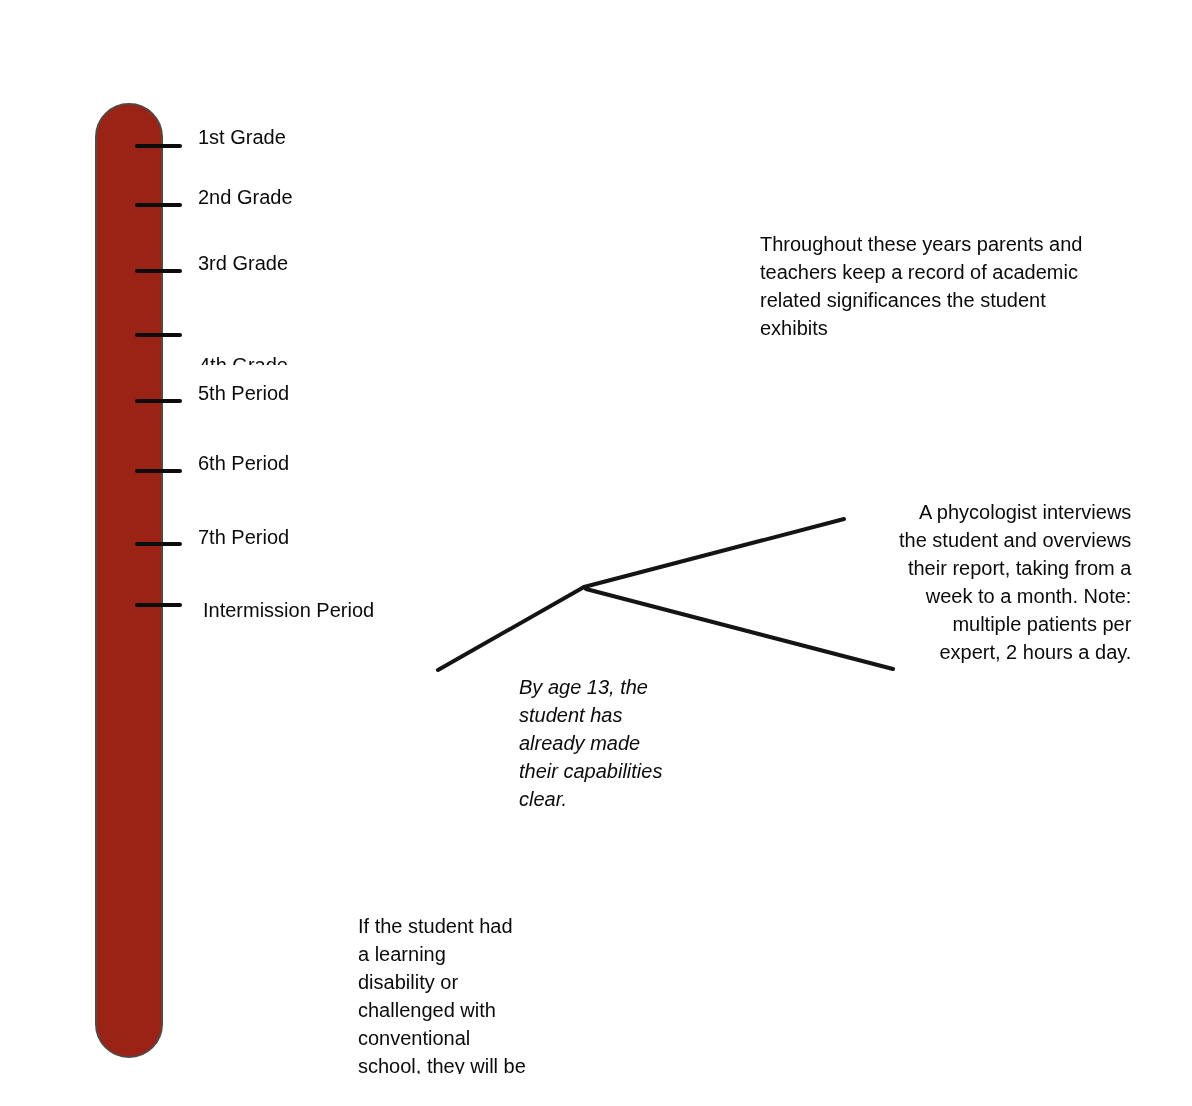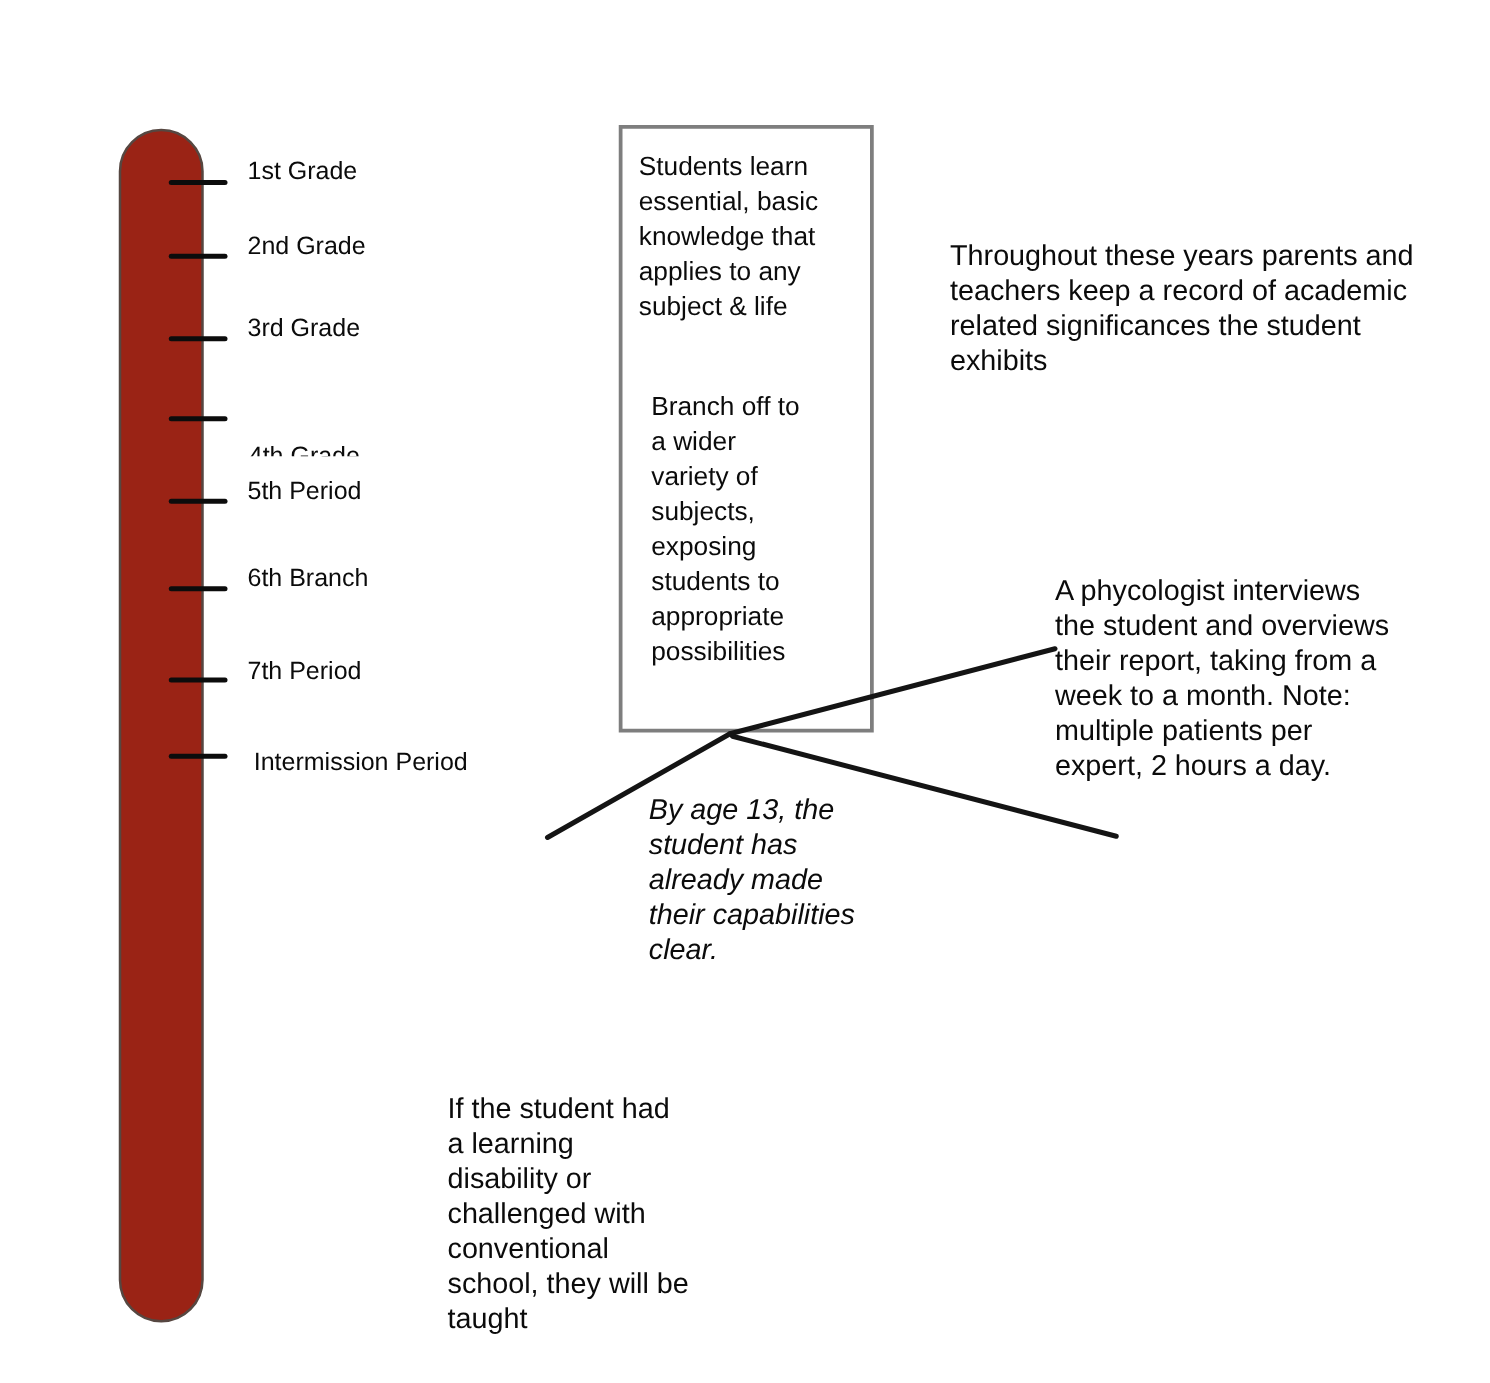--- a/index.html
+++ b/index.html
@@ -57,23 +57,23 @@
     left: 495px; top: 100px;
     width: 204px; height: 486px;
     border: 3px solid #7e7e7e;
     background: #ffffff;
     box-sizing: border-box;
   }
   .box-para { position: absolute; font-size: 21px; line-height: 28px; white-space: pre; }
   .box-para.p1 { left: 13px; top: 17px; }
   .box-para.p2 { left: 23px; top: 209px; }
   
-  .note { position: absolute; font-size: 23px; line-height: 28px; white-space: pre; }
+  .note { position: absolute; font-size: 20px; line-height: 28px; white-space: pre; margin-top: 40px; }
   .note-record      { left: 760px; top: 190px; }
-  .note-phycologist { left: 844px; top: 458px; }
+  .note-phycologist { left: 899px; top: 458px; text-align: right; }
   .note-age13       { left: 519px; top: 633px; font-style: italic; }
   .note-disability  { left: 358px; top: 872px; }
   
   svg.lines {
     position: absolute;
     left: 0; top: 0;
     pointer-events: none;
   }
 </style>
 </head>
@@ -92,39 +92,24 @@
   <div class="tick" style="top:542px"></div>
   <div class="tick" style="top:603px"></div>
 
   <div class="grade-label" style="top:125px">1st Grade</div>
   <div class="grade-label" style="top:185px">2nd Grade</div>
   <div class="grade-label" style="top:251px">3rd Grade</div>
   <div class="clip-label">
     <span>4th Grade</span>
   </div>
   <div class="grade-label" style="top:381px">5th Period</div>
-  <div class="grade-label" style="top:451px">6th Branch</div>
+  <div class="grade-label" style="top:451px">6th Period</div>
   <div class="grade-label" style="top:525px">7th Period</div>
   <div class="grade-label" style="top:598px; left:203px">Intermission Period</div>
 
-  <div class="center-box">
-    <div class="box-para p1">Students learn
-essential, basic
-knowledge that
-applies to any
-subject &amp; life</div>
-    <div class="box-para p2">Branch off to
-a wider
-variety of
-subjects,
-exposing
-students to
-appropriate
-possibilities</div>
-  </div>
 
   <div class="note note-record">Throughout these years parents and
 teachers keep a record of academic
 related significances the student
 exhibits</div>
   <div class="note note-phycologist">A phycologist interviews
 the student and overviews
 their report, taking from a
 week to a month. Note:
 multiple patients per

